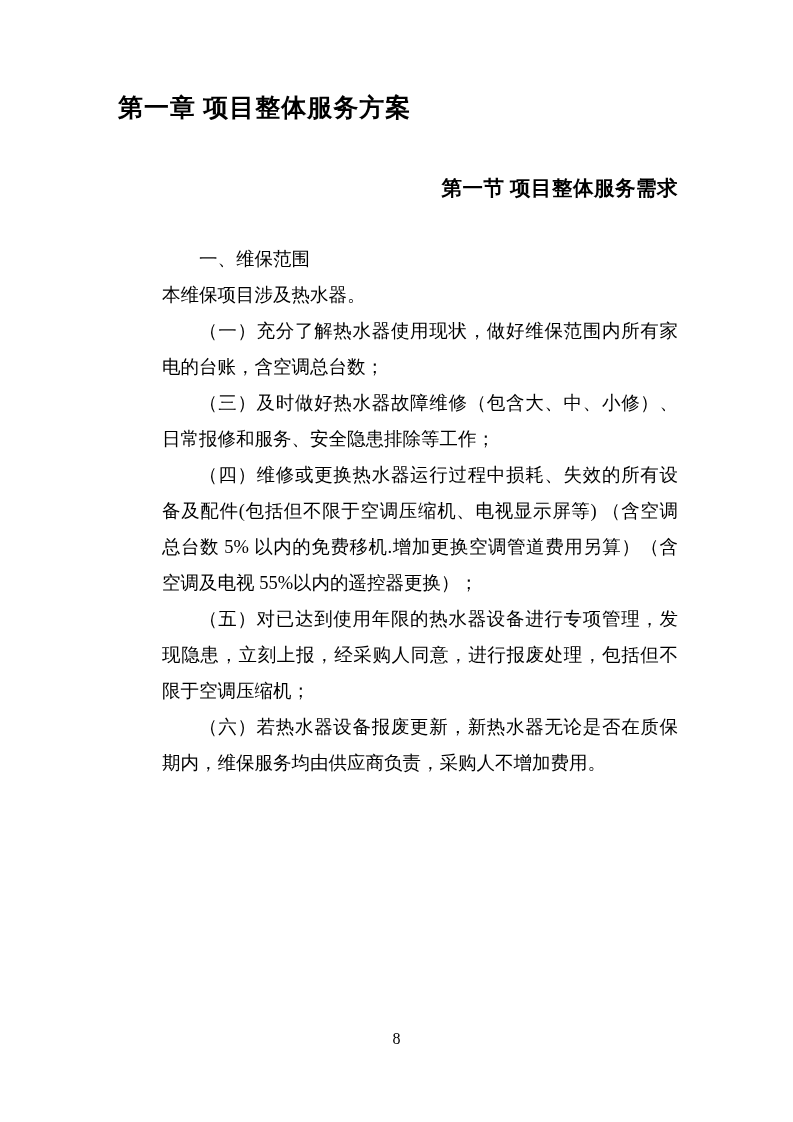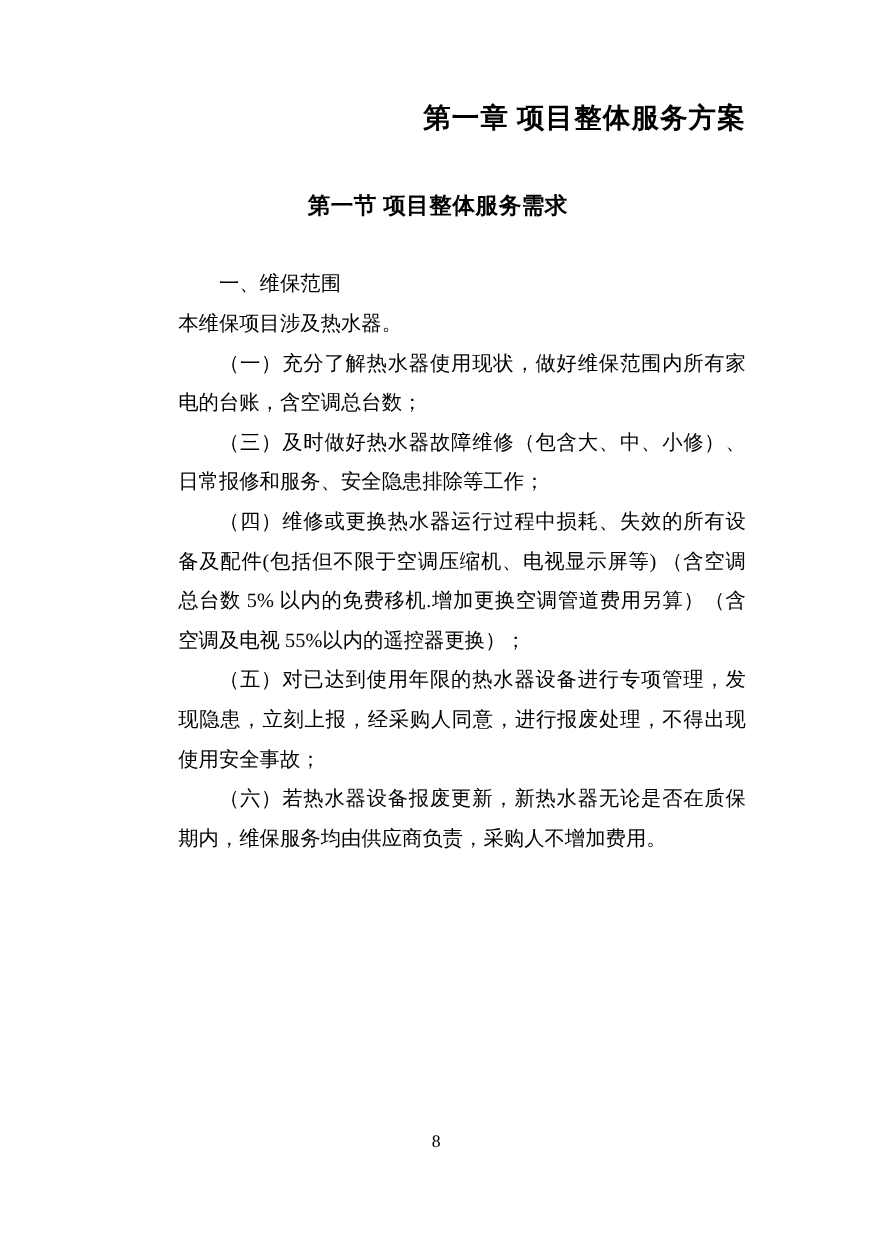--- a/index.html
+++ b/index.html
@@ -20,29 +20,29 @@
     overflow: hidden;
     box-sizing: border-box;
   }
   .content {
     position: absolute;
     left: 118px;
     top: 0;
     width: 560px;
   }
   .chapter-title {
-    text-align: right;
+    text-align: left;
     font-size: 25px;
     font-weight: bold;
     letter-spacing: 1px;
     margin-top: 92px;
     line-height: 1.3;
   }
   .section-title {
-    text-align: center;
+    text-align: right;
     font-size: 20.5px;
     font-weight: bold;
     letter-spacing: 0.5px;
     margin-top: 50px;
     line-height: 1.3;
   }
   .body-block {
     margin-top: 40px;
     margin-left: 44px;
   }
@@ -78,19 +78,19 @@
     <h1 class="chapter-title">第一章  项目整体服务方案</h1>
 
     <h2 class="section-title">第一节  项目整体服务需求</h2>
 
     <div class="body-block">
       <p class="para indent-2">一、维保范围</p>
       <p class="para indent-1">本维保项目涉及热水器。</p>
       <p class="para indent-2">（一）充分了解热水器使用现状，做好维保范围内所有家电的台账，含空调总台数；</p>
       <p class="para indent-2">（三）及时做好热水器故障维修（包含大、中、小修）、日常报修和服务、安全隐患排除等工作；</p>
       <p class="para indent-2">（四）维修或更换热水器运行过程中损耗、失效的所有设备及配件(包括但不限于空调压缩机、电视显示屏等) （含空调总台数 5% 以内的免费移机.增加更换空调管道费用另算）（含空调及电视 55%以内的遥控器更换）；</p>
-      <p class="para indent-2">（五）对已达到使用年限的热水器设备进行专项管理，发现隐患，立刻上报，经采购人同意，进行报废处理，不得出现使用安全事故；</p>
+      <p class="para indent-2">（五）对已达到使用年限的热水器设备进行专项管理，发现隐患，立刻上报，经采购人同意，进行报废处理，包括但不限于空调压缩机；</p>
       <p class="para indent-2">（六）若热水器设备报废更新，新热水器无论是否在质保期内，维保服务均由供应商负责，采购人不增加费用。</p>
     </div>
   </div>
 
   <div class="page-number">8</div>
 </div>
 
 </body></html>

